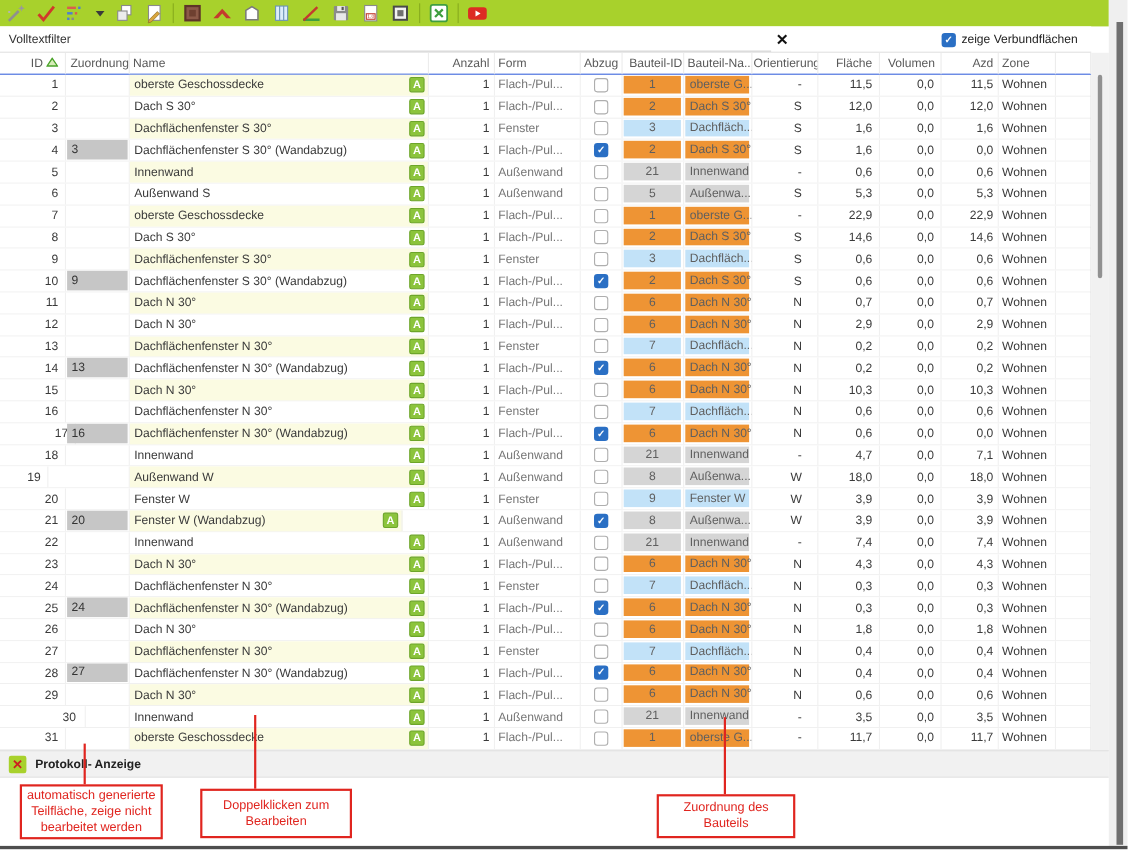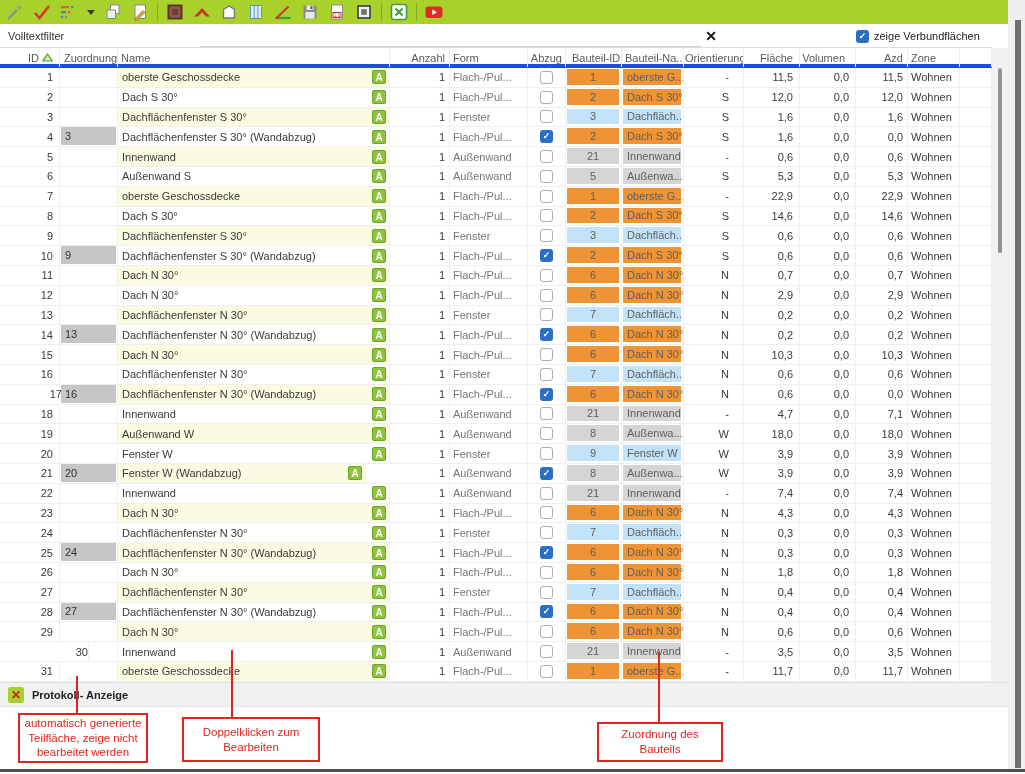--- a/index.html
+++ b/index.html
@@ -23,21 +23,21 @@
                 font-size:14px;font-weight:bold;color:#111;line-height:18px;cursor:pointer;}
   .cb{width:13px;height:13px;border-radius:3px;box-sizing:border-box;display:inline-block;position:relative;}
   .cb.off{border:1px solid #aeaeae;background:#fff;}
   .cb.on{background:#2a6fc4;}
   .cb.on::after{content:"✓";position:absolute;left:0;top:0;width:13px;height:13px;color:#fff;
                 font-size:9px;line-height:13px;text-align:center;font-weight:bold;}
   .verbund-cb{position:absolute;left:856px;top:6px;cursor:pointer;}
   .verbund-label{position:absolute;left:874px;top:6px;color:#222;}
   
   .thead{position:absolute;left:0;top:48px;width:992px;height:20px;background:#fff;
-         border-bottom:4px solid #1d4ed8;box-sizing:border-box;}
+         border-bottom:1px solid #1d4ed8;box-sizing:border-box;}
   .th{position:absolute;top:0;height:19px;display:flex;align-items:center;color:#5a5a5a;
       box-sizing:border-box;border-right:1px solid #ececec;overflow:hidden;white-space:nowrap;cursor:pointer;}
   .tbody{position:absolute;left:0;top:68px;width:992px;border-right:1px solid #e2e2e2;box-sizing:border-box;}
   .trow{position:relative;height:19.8px;border-bottom:1px solid #efefef;box-sizing:border-box;background:#fff;cursor:pointer;}
   .td{position:absolute;top:0;height:100%;display:flex;align-items:center;box-sizing:border-box;
       border-right:1px solid #f0f0f0;overflow:hidden;white-space:nowrap;}
   .al-r{justify-content:flex-end;}
   .al-c{justify-content:center;}
   .muted{color:#767676;}
   .name-cell{padding-left:4px;justify-content:space-between;}
@@ -226,21 +226,21 @@
     </div>
     <div class="th" style="left: 622px; width: 62px; padding-left: 3px; padding-right: 0px;">
       <span>Bauteil-Na...</span>
     </div>
     <div class="th" style="left: 684px; width: 60px; padding-left: 1px; padding-right: 14px;">
       <span>Orientierung</span>
     </div>
     <div class="th al-r" style="left: 744px; width: 56px; padding-left: 3px; padding-right: 6px;">
       <span>Fläche</span>
     </div>
-    <div class="th al-r" style="left: 800px; width: 56px; padding-left: 3px; padding-right: 10px;">
+    <div class="th al-r" style="left: 800px; width: 56px; padding-left: 3px; padding-right: 5px;">
       <span>Volumen</span>
     </div>
     <div class="th al-r" style="left: 856px; width: 52px; padding-left: 3px; padding-right: 4px;">
       <span>Azd</span>
     </div>
     <div class="th" style="left: 908px; width: 52px; padding-left: 3px; padding-right: 0px;">
       <span>Zone</span>
     </div>
     <div class="th" style="left: 960px; width: 32px; padding-left: 3px; padding-right: 0px;"></div>
   </div>
@@ -697,21 +697,21 @@
         <div class="bt-block bt-gray lft">Innenwand</div>
       </div>
       <div class="td al-r" style="left: 684px; width: 60px; padding-right: 14px;">-</div>
       <div class="td al-r" style="left: 744px; width: 56px; padding-right: 6px;">4,7</div>
       <div class="td al-r" style="left: 800px; width: 56px; padding-right: 6px;">0,0</div>
       <div class="td al-r" style="left: 856px; width: 52px; padding-right: 4px;">7,1</div>
       <div class="td" style="left: 908px; width: 52px; padding-left: 3px;">Wohnen</div>
       <div class="td" style="left: 960px; width: 32px;"></div>
     </div>
     <div class="trow">
-      <div class="td al-r" style="left: 0px; width: 60px; padding-right: 6px;">19</div>
+      <div class="td al-r" style="left: 0px; width: 44px; padding-right: 6px;">19</div>
       <div class="td" style="left: 60px; width: 58px; padding-left: 0px;"></div>
       <div class="td name-cell pale" style="left: 118px; width: 272px;">
         <span>Außenwand W</span>
         <span class="a-badge">A</span>
       </div>
       <div class="td al-r" style="left: 390px; width: 60px; padding-right: 4px;">1</div>
       <div class="td muted" style="left: 450px; width: 78px; padding-left: 3px;">Außenwand</div>
       <div class="td al-c" style="left: 528px; width: 38px;">
         <span class="cb off"></span>
       </div>
@@ -978,21 +978,21 @@
         <div class="bt-block bt-orange lft">Dach N 30°</div>
       </div>
       <div class="td al-r" style="left: 684px; width: 60px; padding-right: 14px;">N</div>
       <div class="td al-r" style="left: 744px; width: 56px; padding-right: 6px;">0,6</div>
       <div class="td al-r" style="left: 800px; width: 56px; padding-right: 6px;">0,0</div>
       <div class="td al-r" style="left: 856px; width: 52px; padding-right: 4px;">0,6</div>
       <div class="td" style="left: 908px; width: 52px; padding-left: 3px;">Wohnen</div>
       <div class="td" style="left: 960px; width: 32px;"></div>
     </div>
     <div class="trow">
-      <div class="td al-r" style="left: 13px; width: 76px; padding-right: 0;">30</div>
+      <div class="td al-r" style="left: 2px; width: 76px; padding-right: 8px;">30</div>
       <div class="td" style="left: 60px; width: 58px; padding-left: 0px;"></div>
       <div class="td name-cell" style="left: 118px; width: 272px;">
         <span>Innenwand</span>
         <span class="a-badge">A</span>
       </div>
       <div class="td al-r" style="left: 390px; width: 60px; padding-right: 4px;">1</div>
       <div class="td muted" style="left: 450px; width: 78px; padding-left: 3px;">Außenwand</div>
       <div class="td al-c" style="left: 528px; width: 38px;">
         <span class="cb off"></span>
       </div>

